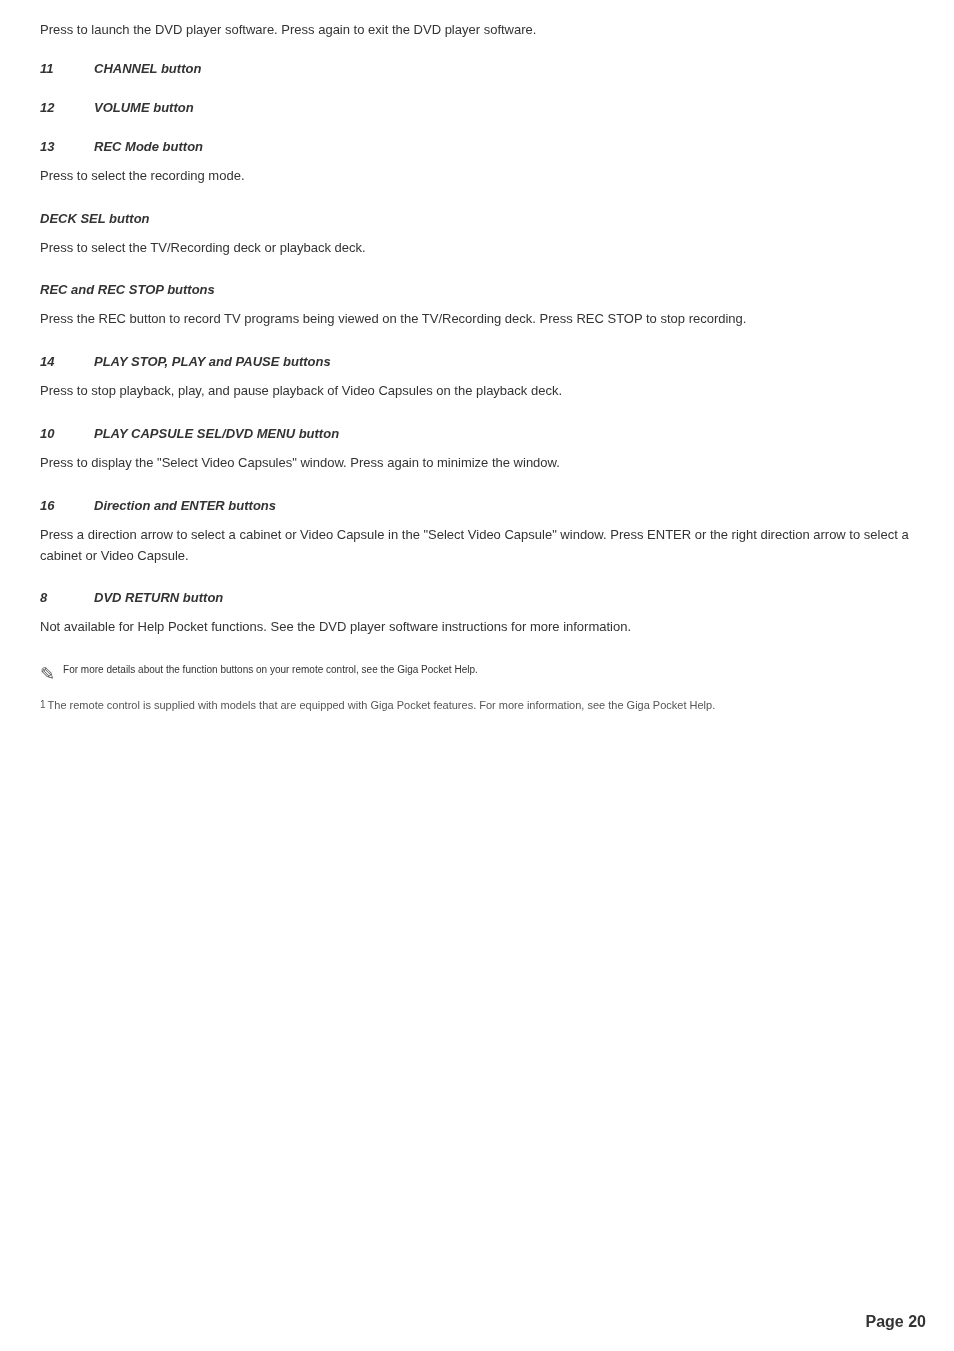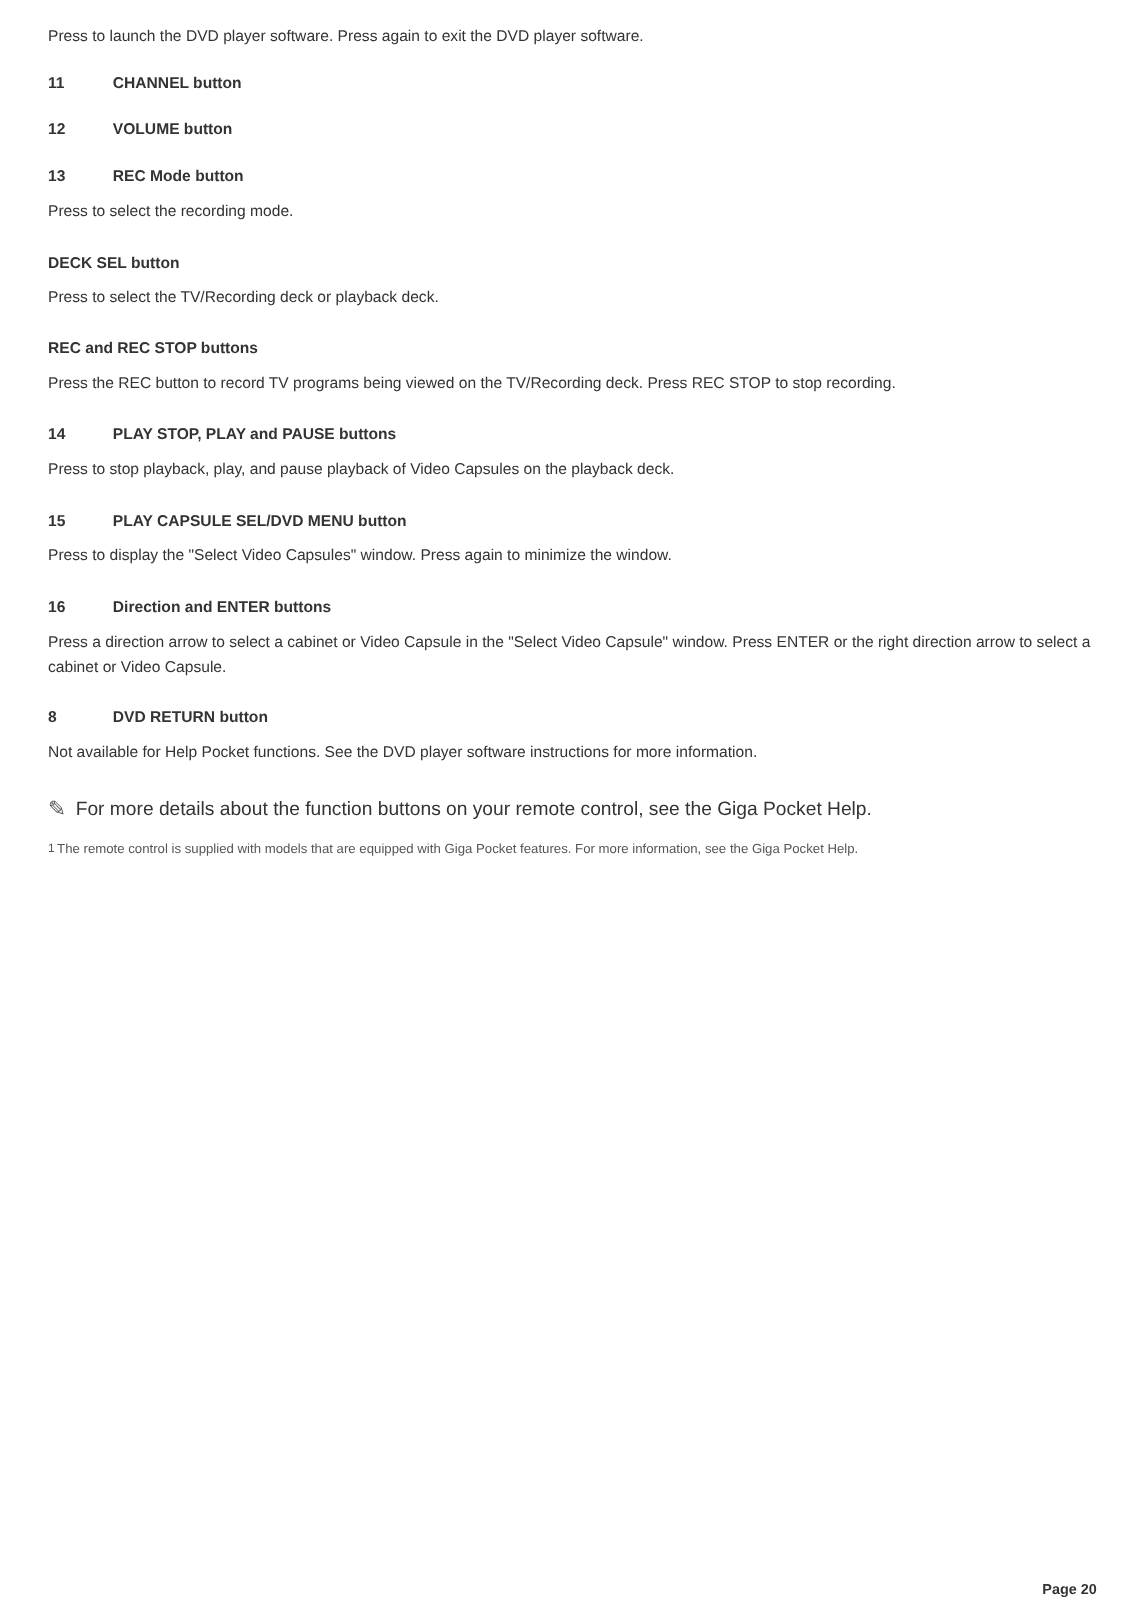--- a/index.html
+++ b/index.html
@@ -22,20 +22,21 @@
     .section {
       margin-bottom: 24px;
     }
 
     .section-heading {
       font-weight: bold;
       margin-bottom: 12px;
       display: flex;
       align-items: flex-end;
       gap: 24px;
+      font-style: italic;
     }
 
     .section-number {
       font-weight: bold;
       min-width: 30px;
     }
 
     .section-title {
       font-weight: bold;
     }
@@ -55,21 +56,21 @@
     }
 
     .note-icon {
       font-size: 18px;
       color: #555;
       flex-shrink: 0;
       margin-top: 1px;
     }
 
     .note-text {
-      font-size: 16px;
+      font-size: 10px;
       line-height: 1.6;
       text-align: right;
     }
 
     .footnote {
       font-size: 11px;
       color: #555555;
       line-height: 1.5;
       margin-top: 4px;
       display: flex;
@@ -79,22 +80,22 @@
 
     .footnote-marker {
       font-size: 10px;
       color: #555;
       flex-shrink: 0;
     }
 
     .page-number {
       position: absolute;
       bottom: 20px;
-      right: 40px;
-      font-size: 12px;
+      right: 28px;
+      font-size: 16px;
       font-weight: bold;
     }
 
     .intro-text {
       margin-bottom: 20px;
       line-height: 1.6;
     }
   </style>
 </head>
 <body>
@@ -135,21 +136,21 @@
     </div>
     <div class="section">
       <div class="section-heading">
         <span class="section-number">14</span>
         <span class="section-title">PLAY STOP, PLAY and PAUSE buttons</span>
       </div>
       <p class="section-text">Press to stop playback, play, and pause playback of Video Capsules on the playback deck.</p>
     </div>
     <div class="section">
       <div class="section-heading">
-        <span class="section-number">15</span>
+        <span class="section-number">10</span>
         <span class="section-title">PLAY CAPSULE SEL/DVD MENU button</span>
       </div>
       <p class="section-text">Press to display the "Select Video Capsules" window. Press again to minimize the window.</p>
     </div>
     <div class="section">
       <div class="section-heading">
         <span class="section-number">16</span>
         <span class="section-title">Direction and ENTER buttons</span>
       </div>
       <p class="section-text">Press a direction arrow to select a cabinet or Video Capsule in the "Select Video Capsule" window. Press ENTER or the right direction arrow to select a cabinet or Video Capsule.</p>

